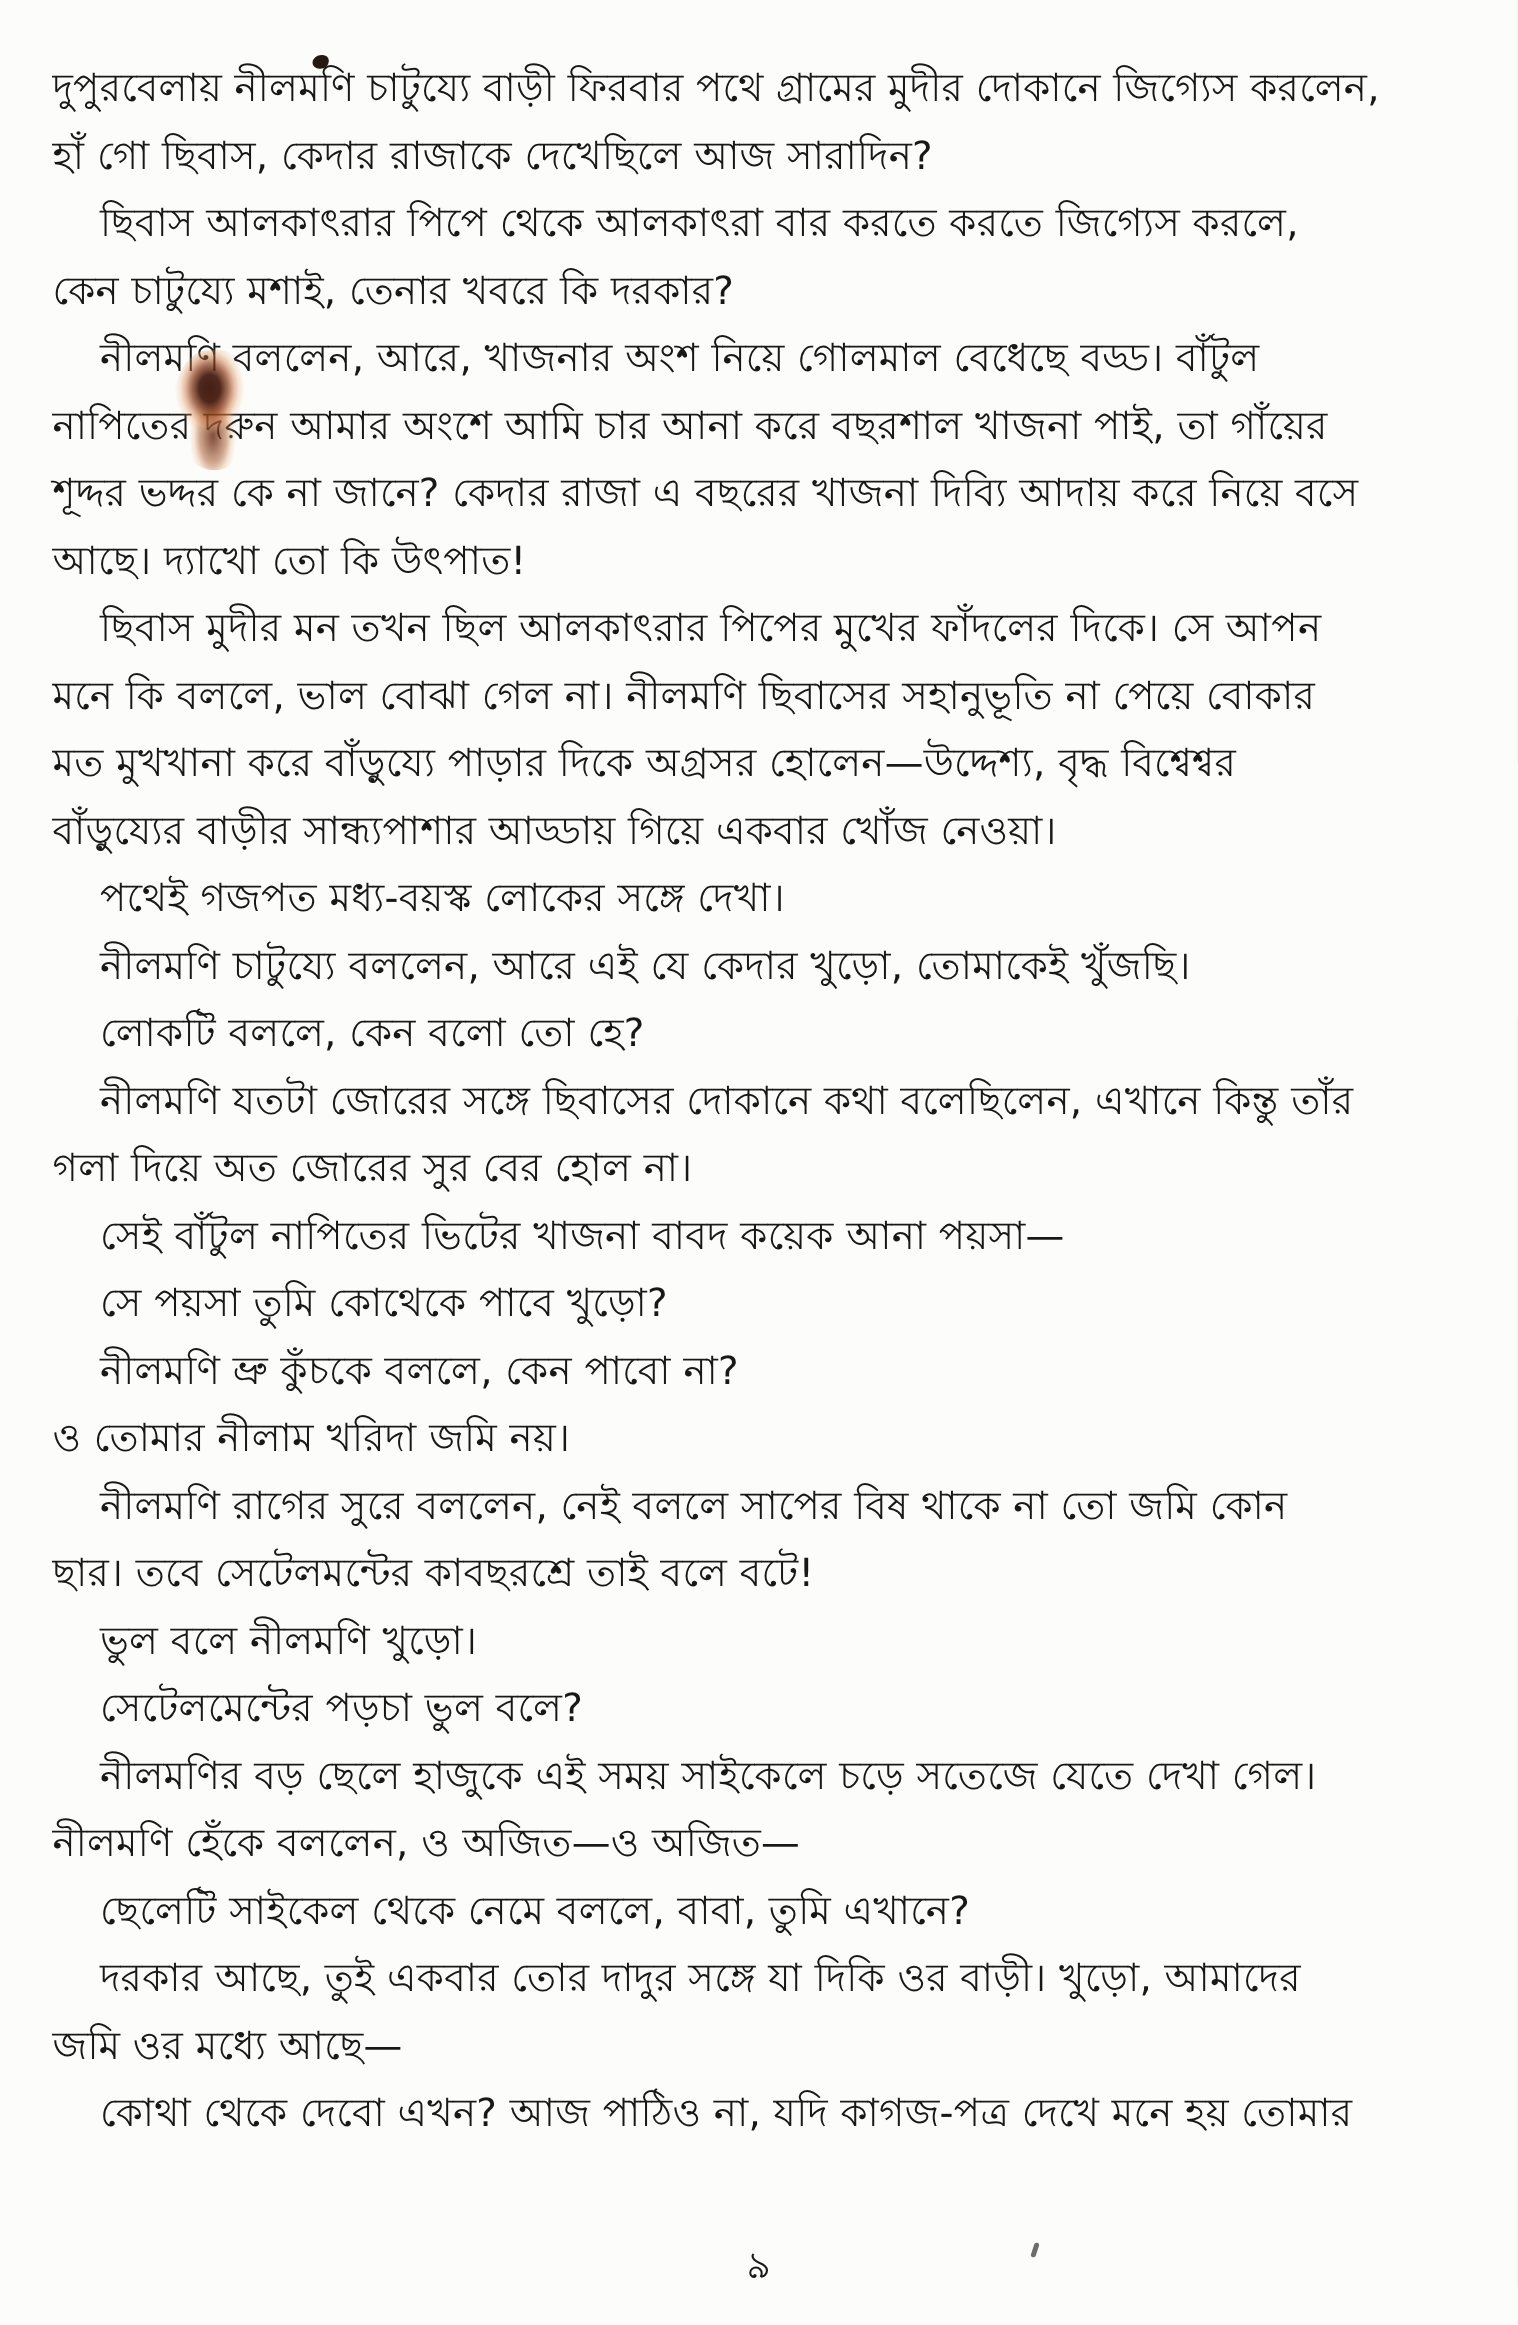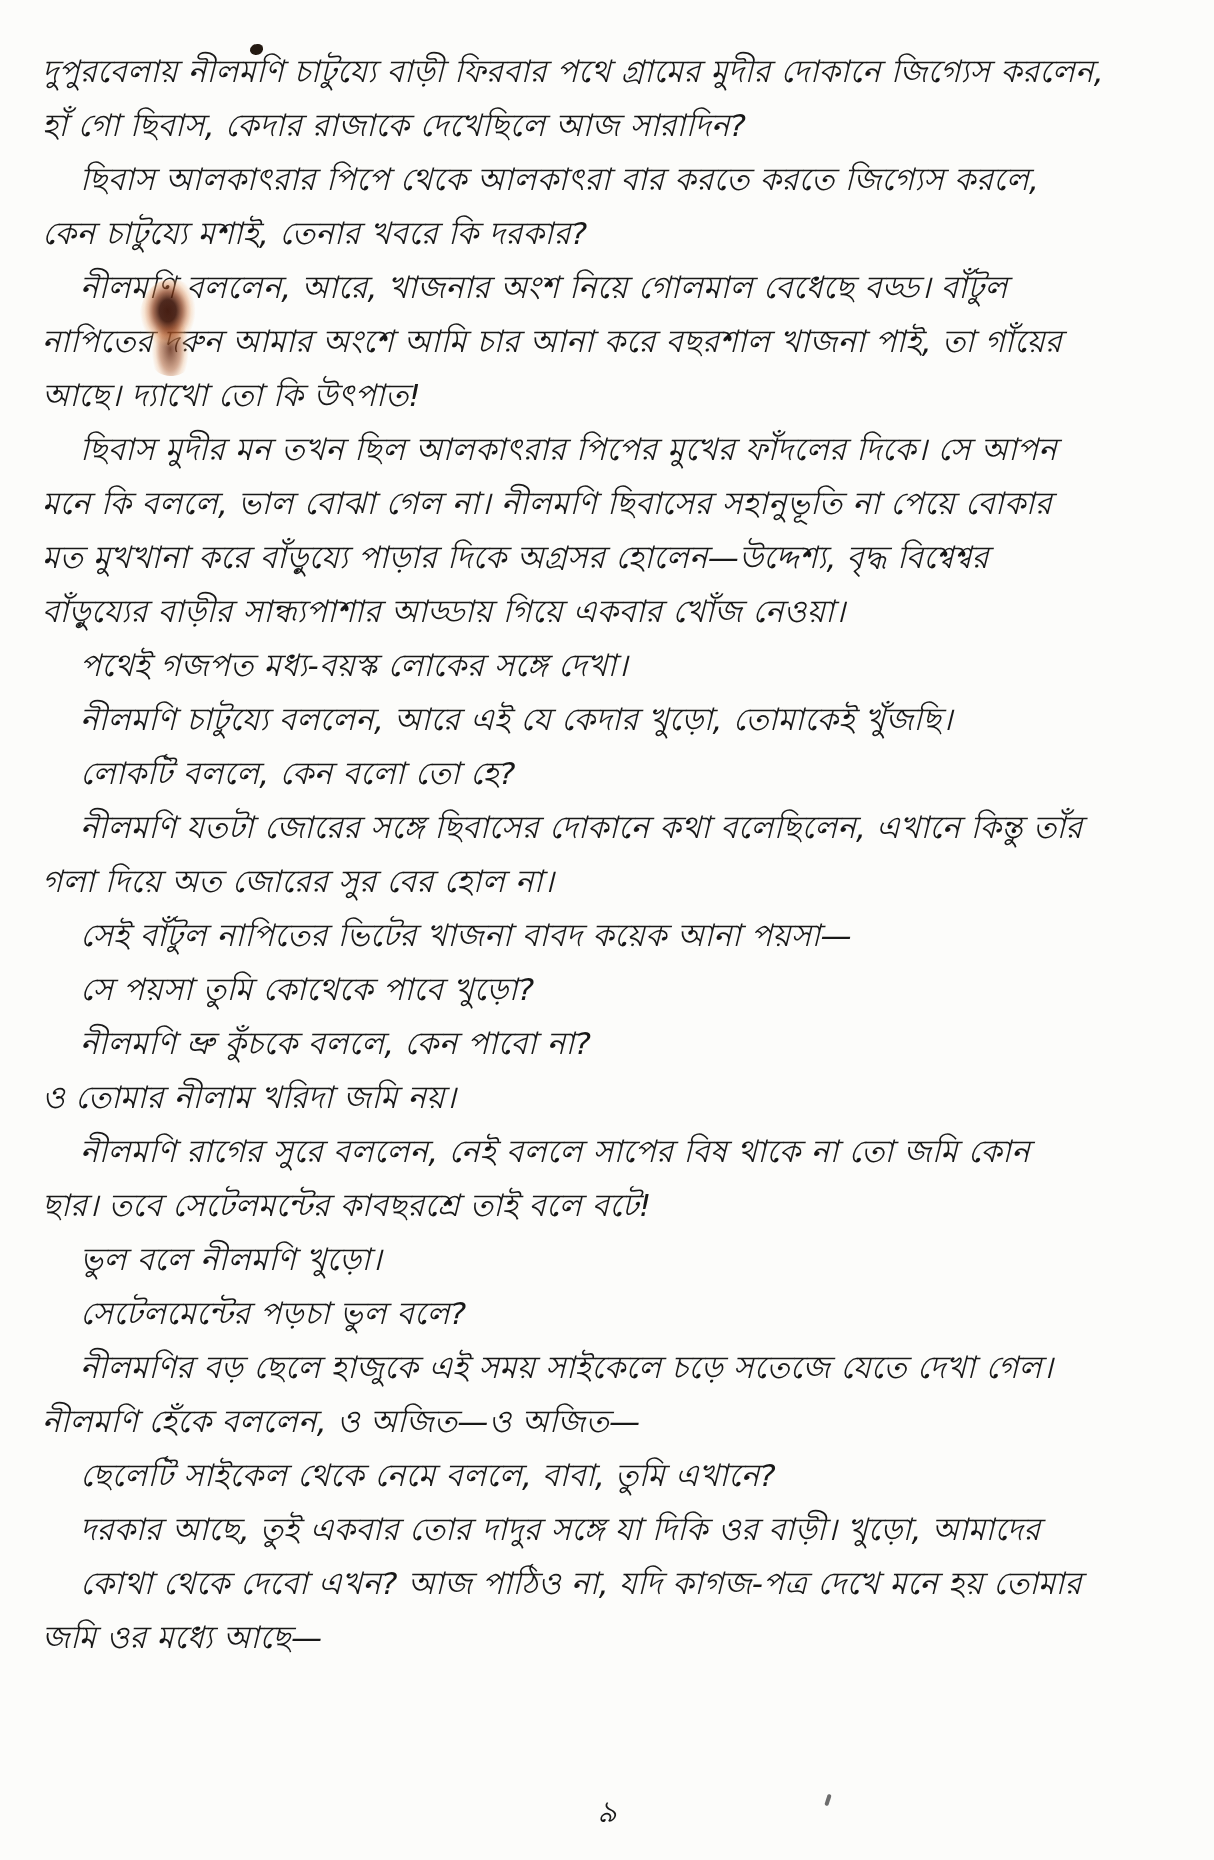--- a/index.html
+++ b/index.html
@@ -12,21 +12,20 @@
     background: #e8e8e6;
   }
   .page {
     position: relative;
     width: 1214px;
     height: 1860px;
     margin: 0 auto;
     background: var(--paper, #fcfcfa);
     overflow: hidden;
     font-family: "DejaVu Sans", "Liberation Sans", sans-serif;
-    font-style: italic;
   }
   .textblock {
     position: absolute;
     left: 42px;
     top: 44px;
     width: 1000px;
   }
   .line {
     font-size: 31px;
     line-height: 54px;
@@ -91,20 +90,21 @@
 
 <div class="page">
   <span class="speck-top"></span>
   <div class="textblock">
       <div class="line">দুপুরবেলায় নীলমণি চাটুয্যে বাড়ী ফিরবার পথে গ্রামের মুদীর দোকানে জিগ্যেস করলেন,</div>
       <div class="line">হাঁ গো ছিবাস, কেদার রাজাকে দেখেছিলে আজ সারাদিন?</div>
       <div class="line indent">ছিবাস আলকাৎরার পিপে থেকে আলকাৎরা বার করতে করতে জিগ্যেস করলে,</div>
       <div class="line">কেন চাটুয্যে মশাই, তেনার খবরে কি দরকার?</div>
       <div class="line indent">নীলমণি বললেন, আরে, খাজনার অংশ নিয়ে গোলমাল বেধেছে বড্ড। বাঁটুল</div>
       <div class="line">নাপিতের দরুন আমার অংশে আমি চার আনা করে বছরশাল খাজনা পাই, তা গাঁয়ের</div>
+      <div class="line">শূদ্দর ভদ্দর কে না জানে? কেদার রাজা এ বছরের খাজনা দিব্যি আদায় করে নিয়ে বসে</div>
       <div class="line">আছে। দ্যাখো তো কি উৎপাত!</div>
       <div class="line indent">ছিবাস মুদীর মন তখন ছিল আলকাৎরার পিপের মুখের ফাঁদলের দিকে। সে আপন</div>
       <div class="line">মনে কি বললে, ভাল বোঝা গেল না। নীলমণি ছিবাসের সহানুভূতি না পেয়ে বোকার</div>
       <div class="line">মত মুখখানা করে বাঁড়ুয্যে পাড়ার দিকে অগ্রসর হোলেন—উদ্দেশ্য, বৃদ্ধ বিশ্বেশ্বর</div>
       <div class="line">বাঁড়ুয্যের বাড়ীর সান্ধ্যপাশার আড্ডায় গিয়ে একবার খোঁজ নেওয়া।</div>
       <div class="line indent">পথেই গজপত মধ্য-বয়স্ক লোকের সঙ্গে দেখা।</div>
       <div class="line indent">নীলমণি চাটুয্যে বললেন, আরে এই যে কেদার খুড়ো, তোমাকেই খুঁজছি।</div>
       <div class="line indent">লোকটি বললে, কেন বলো তো হে?</div>
       <div class="line indent">নীলমণি যতটা জোরের সঙ্গে ছিবাসের দোকানে কথা বলেছিলেন, এখানে কিন্তু তাঁর</div>
       <div class="line">গলা দিয়ে অত জোরের সুর বের হোল না।</div>
@@ -113,19 +113,19 @@
       <div class="line indent">নীলমণি ভ্রু কুঁচকে বললে, কেন পাবো না?</div>
       <div class="line">ও তোমার নীলাম খরিদা জমি নয়।</div>
       <div class="line indent">নীলমণি রাগের সুরে বললেন, নেই বললে সাপের বিষ থাকে না তো জমি কোন</div>
       <div class="line">ছার। তবে সেটেলমন্টের কাবছরশ্রে তাই বলে বটে!</div>
       <div class="line indent">ভুল বলে নীলমণি খুড়ো।</div>
       <div class="line indent">সেটেলমেন্টের পড়চা ভুল বলে?</div>
       <div class="line indent">নীলমণির বড় ছেলে হাজুকে এই সময় সাইকেলে চড়ে সতেজে যেতে দেখা গেল।</div>
       <div class="line">নীলমণি হেঁকে বললেন, ও অজিত—ও অজিত—</div>
       <div class="line indent">ছেলেটি সাইকেল থেকে নেমে বললে, বাবা, তুমি এখানে?</div>
       <div class="line indent">দরকার আছে, তুই একবার তোর দাদুর সঙ্গে যা দিকি ওর বাড়ী। খুড়ো, আমাদের</div>
+      <div class="line">জমি ওর মধ্যে আছে—</div>
       <div class="line indent">কোথা থেকে দেবো এখন? আজ পাঠিও না, যদি কাগজ-পত্র দেখে মনে হয় তোমার</div>
-      <div class="line">জমি ওর মধ্যে আছে—</div>
     </div>
   <span class="stain"></span>
   <span class="speck-bottom"></span>
   <div class="page-number">৯</div>
 </div>
 
 </body></html>

